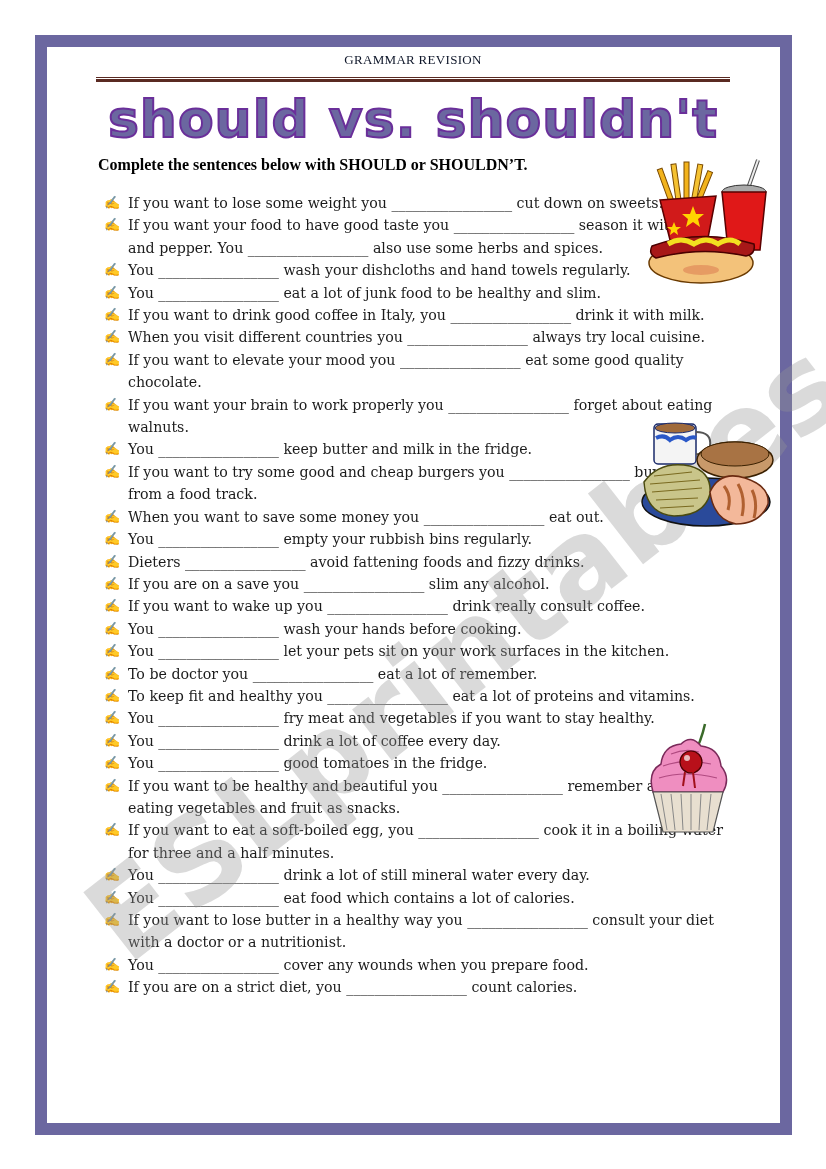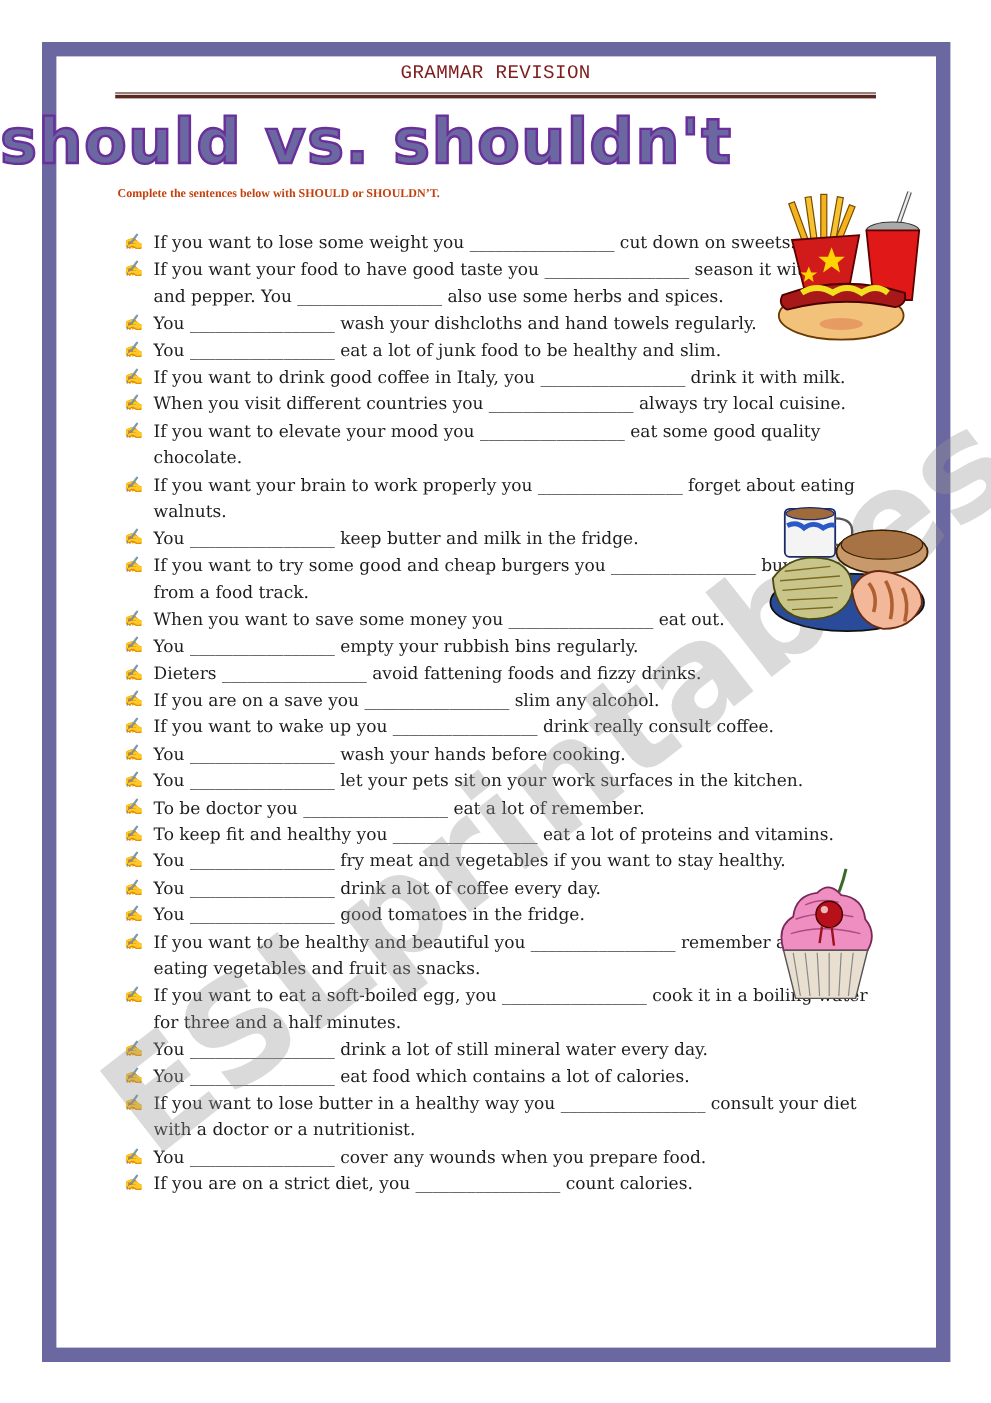--- a/index.html
+++ b/index.html
@@ -1,30 +1,30 @@
 <!DOCTYPE html>
 <html><head>
 <meta charset="utf-8">
 <style>
   html, body { margin: 0; padding: 0; background: #ffffff; }
   body { width: 826px; height: 1169px; position: relative; overflow: hidden;
          font-family: "DejaVu Serif", "Liberation Serif", serif; color: #1a1a1a; }
   .frame { position: absolute; left: 35px; top: 35px; width: 733px; height: 1076px;
            border: 12px solid #6b67a0; box-sizing: content-box; }
   .heading { position: absolute; left: 0; width: 826px; top: 52px; text-align: center;
-             font-family: Liberation Mono, monospace; font-size: 16px; letter-spacing: 0.3px; color: #7f1d1d; }
+             font-family: Liberation Serif, serif; font-size: 13px; letter-spacing: 0.3px; color: #0f172a; }
   .rule { position: absolute; left: 96px; width: 634px; top: 77px; height: 0;
           border-top: 1px solid #5a2a22; }
   .rule2 { position: absolute; left: 96px; width: 634px; top: 79px; height: 3px; background: #5a2a22; }
-  .big-title { position: absolute; left: 0; width: 826px; top: 88px; text-align: left;
+  .big-title { position: absolute; left: 0; width: 826px; top: 88px; text-align: center;
                font-family: "DejaVu Sans", sans-serif; font-weight: bold; font-size: 52px;
                color: #6b67a0; letter-spacing: 1px;
                -webkit-text-stroke: 2px #6a2f9a; line-height: 62px; }
   .instruction { position: absolute; left: 98px; top: 156px; font-family: "Liberation Serif", serif;
-                 font-weight: bold; font-size: 10px; color: #c2410c; }
+                 font-weight: bold; font-size: 16px; color: #000000; }
   .list { position: absolute; left: 104px; top: 192px; width: 630px; margin: 0; padding: 0; list-style: none; }
   .item { position: relative; padding-left: 24px; font-size: 14.2px; line-height: 22.4px; color: #1c1c1c; }
   .bullet { position: absolute; left: 0; top: 0; font-size: 13px; color: #222; }
   .watermark { position: absolute; left: 60px; top: 560px; font-family: "DejaVu Sans", sans-serif;
                font-weight: bold; font-size: 118px; color: rgba(150,150,150,0.35);
                transform: rotate(-38deg); transform-origin: left top; white-space: nowrap;
                pointer-events: none; top: 880px; }
   .pic { position: absolute; }
   
   .pic-fastfood { left: 646px; top: 158px; width: 130px; height: 130px; }

